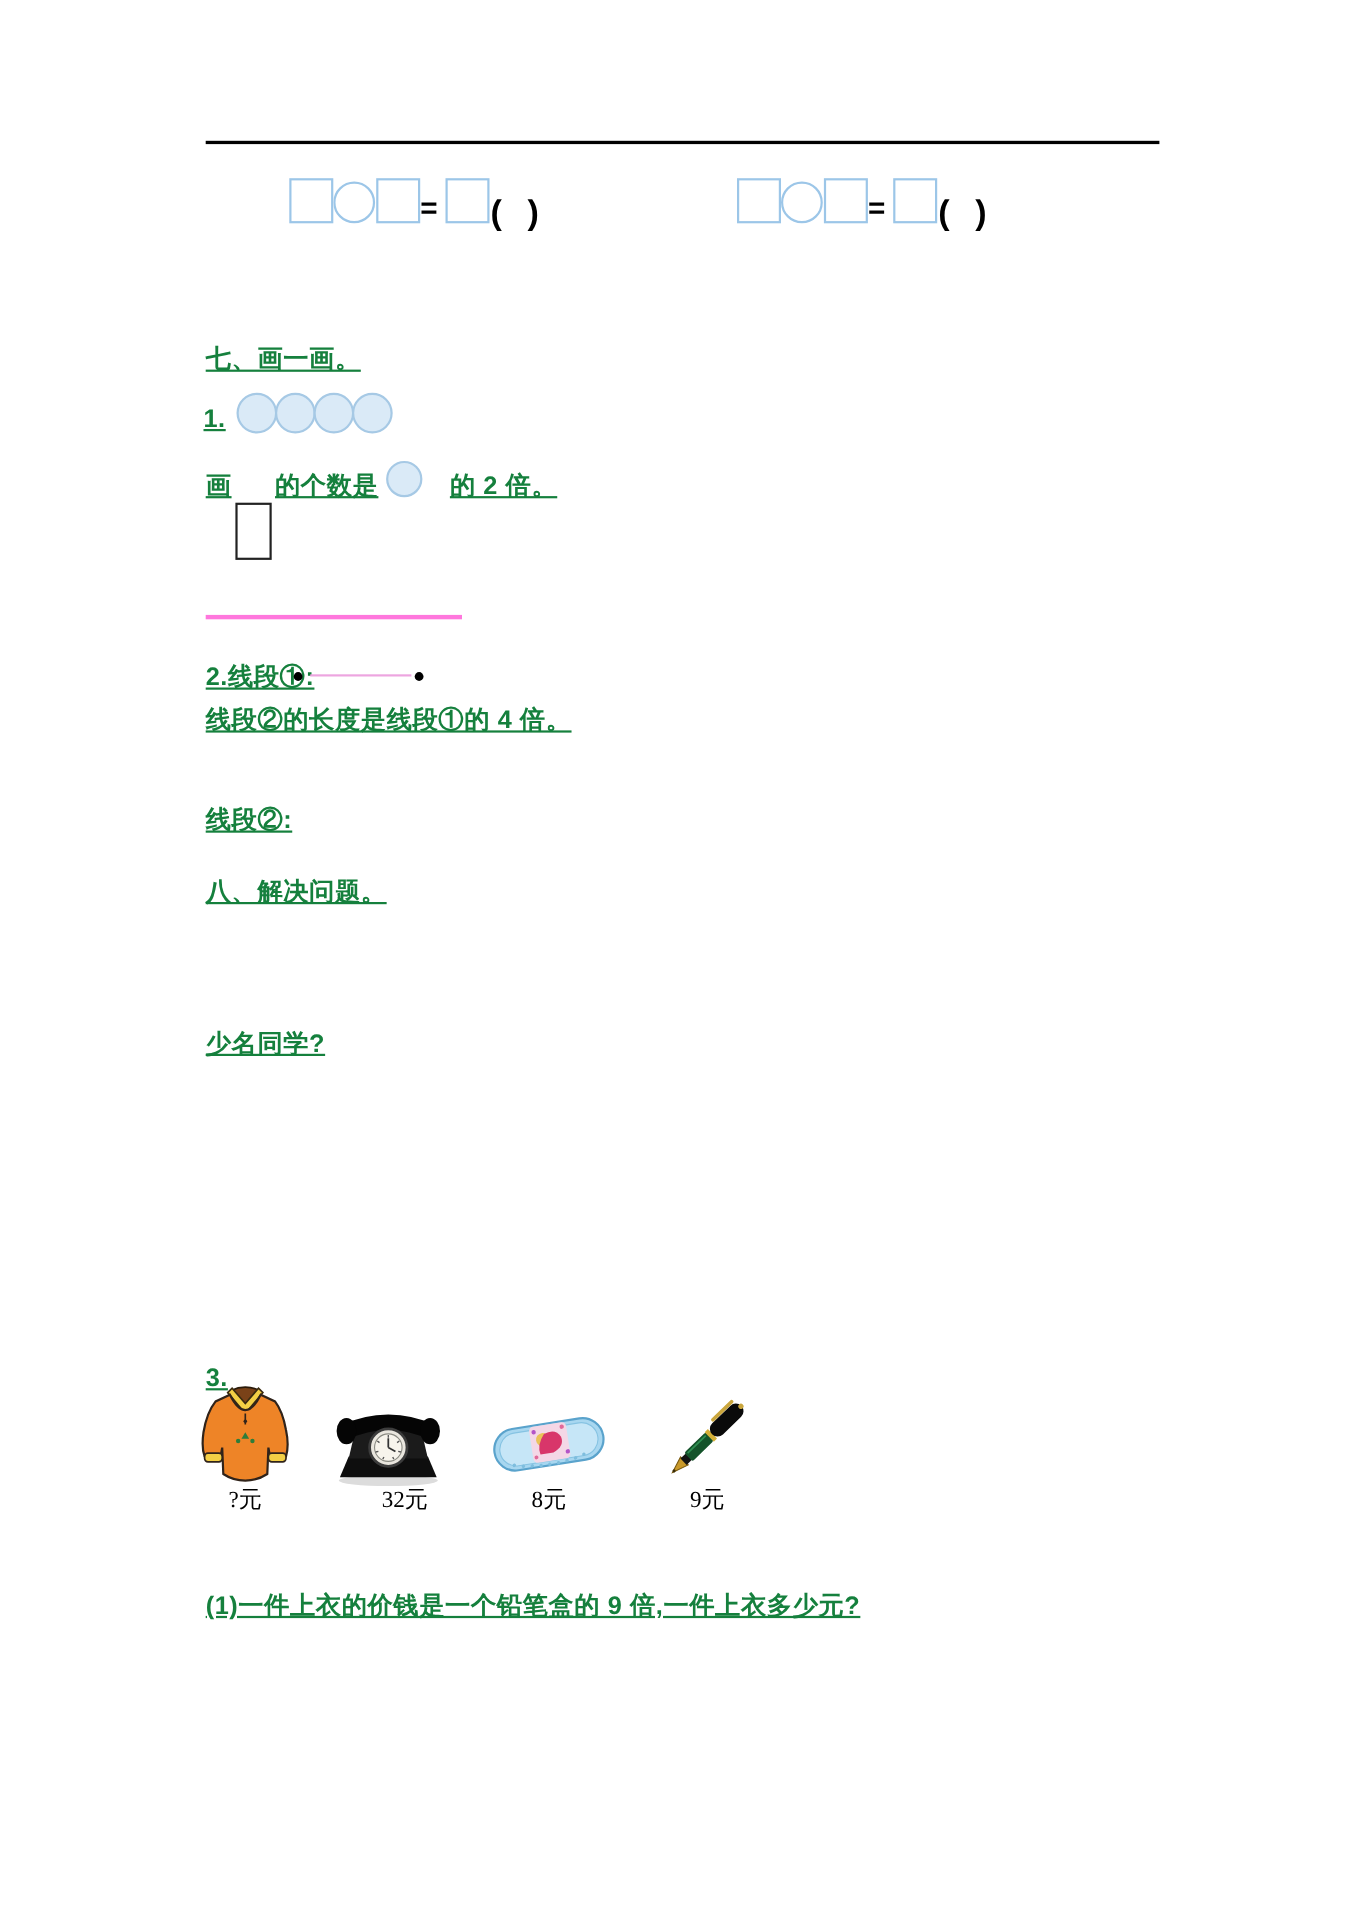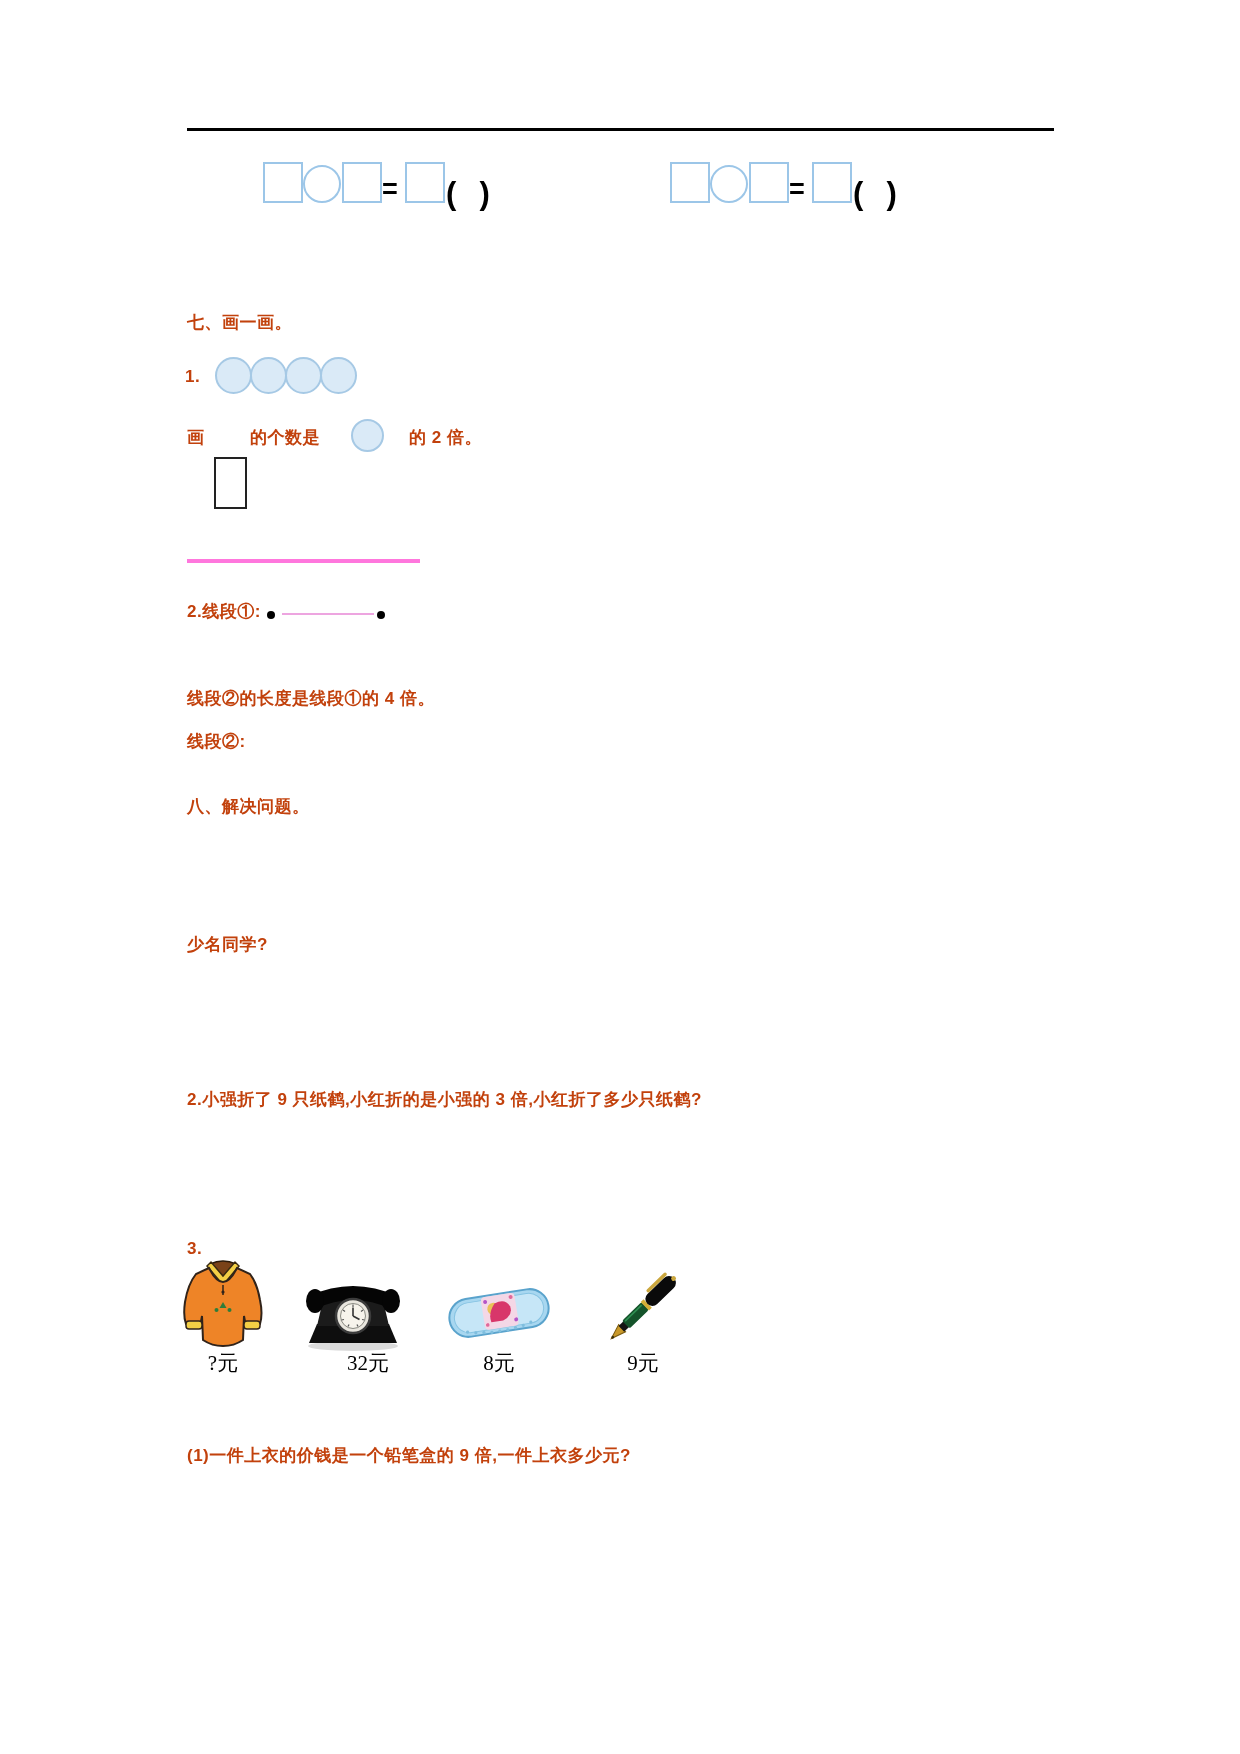--- a/index.html
+++ b/index.html
@@ -2,23 +2,24 @@
 <html><head>
 <meta charset="utf-8">
 <style>
   html,body{margin:0;padding:0;background:#888;}
   .page{
     position:relative;width:1240px;height:1754px;background:#ffffff;
     margin:0 auto;overflow:hidden;
     font-family:"Liberation Sans",sans-serif;
   }
   .t{
-    position:absolute;color:#c2410c;font-weight:700;font-size:17px;
+    position:absolute;color:#15803d;font-weight:700;font-size:23px;
     line-height:1.25;white-space:pre;letter-spacing:0.5px;
     font-family:"Liberation Sans",sans-serif;
+    text-decoration:underline;
   }
   .price{
     position:absolute;color:#000;font-weight:400;font-size:21px;
     text-align:center;font-family:"Liberation Serif",serif;white-space:pre;
   }
   .topline{position:absolute;left:187px;top:128px;width:867px;height:3px;background:#000;}
   .eq-group{position:absolute;top:162px;width:250px;height:55px;}
   .eq-box{position:absolute;width:40px;height:41px;border:2px solid #9cc6e8;background:#fff;box-sizing:border-box;z-index:2;}
   .eq-circle{position:absolute;left:40px;top:3px;width:38px;height:38px;border:2px solid #9cc6e8;border-radius:50%;background:#fff;box-sizing:border-box;z-index:1;}
   .eq-b2{left:79px;}
@@ -73,26 +74,25 @@
   <div class="inline-circle"></div>
   <div class="t" style="left:386px;top:427px;margin-left:23px;">的 2 倍。</div>
 
   <div class="pink-line"></div>
 
   <div class="t" style="left:187px;top:601px;">2.线段①:</div>
   <div class="seg-dot" style="left:267px;top:611px;"></div>
   <div class="seg-line"></div>
   <div class="seg-dot" style="left:377px;top:611px;"></div>
 
-  <div class="t" style="left:187px;top:688px;">线段②的长度是线段①的 4 倍。</div>
+  <div class="t" style="left:187px;top:640px;">线段②的长度是线段①的 4 倍。</div>
   <div class="t" style="left:187px;top:731px;">线段②:</div>
 
   <div class="t" style="left:187px;top:796px;">八、解决问题。</div>
   <div class="t" style="left:187px;top:924px;margin-top:10px;">少名同学?</div>
-  <div class="t" style="left:187px;top:1089px;">2.小强折了 9 只纸鹤,小红折的是小强的 3 倍,小红折了多少只纸鹤?</div>
   <div class="t" style="left:187px;top:1238px;">3.</div>
 
   <div class="item-icon" style="left:180px;top:1258px;width:86px;height:92px;">
     <svg viewBox="0 0 86 92">
       <path d="M30 6 L43 22 L56 6 Q43 0 30 6 Z" fill="#7a4218" stroke="#2a1a0a" stroke-width="1.5"></path>
       <path d="M27 8 L43 27 L59 8 L55 4 L43 18 L31 4 Z" fill="#f3cf45" stroke="#3a2a10" stroke-width="1.5"></path>
       <path d="M29 10 L16 16 Q8 26 5 44 Q3 58 6 66 Q12 71 20 69 L22 58 L23 82 Q32 88 43 88 Q54 88 63 82 L64 58 L66 69 Q74 71 80 66 Q83 56 80 42 Q77 25 70 16 L57 10 Q50 24 43 24 Q36 24 29 10 Z" fill="#ee8427" stroke="#30231a" stroke-width="2"></path>
       <rect x="6" y="63" width="16" height="8" rx="3" fill="#f3cf45" stroke="#30231a" stroke-width="1.5"></rect>
       <rect x="64" y="63" width="16" height="8" rx="3" fill="#f3cf45" stroke="#30231a" stroke-width="1.5"></rect>
       <path d="M43 27 L43 37" stroke="#30231a" stroke-width="1.5"></path>

